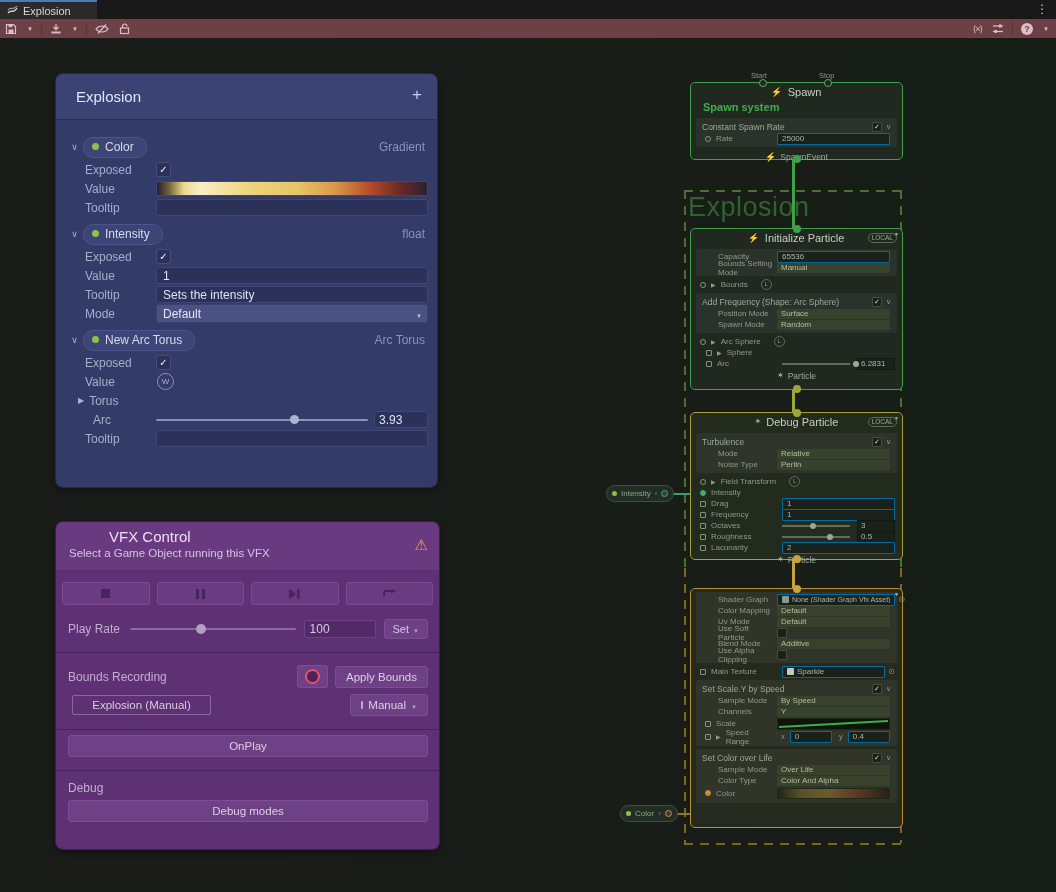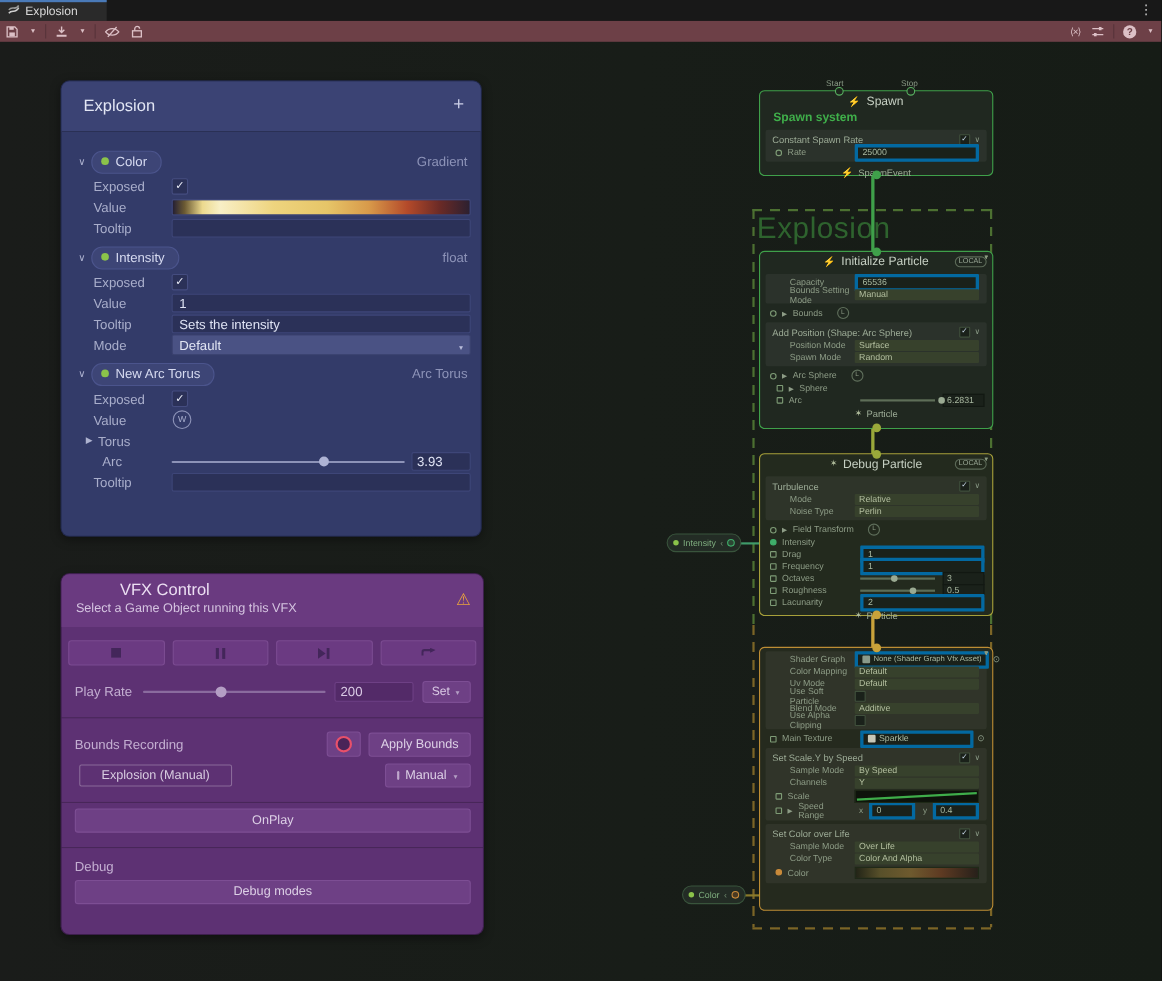--- a/index.html
+++ b/index.html
@@ -112,21 +112,21 @@
   .pstar{color:#b0bc9c;font-size:8px;}
   .nblock{margin:3px 5px;background:rgba(255,255,255,.05);border-radius:2px;padding:2px 0 3px 0;}
   .bhead{display:flex;align-items:center;height:13px;font-size:8.5px;color:#9cab96;padding:0 6px;gap:4px;}
   .btitle{flex:1;}
   .bchk{width:8px;height:8px;background:#1a211a;border:1px solid #40503c;border-radius:1px;color:#cde;font-size:7px;
         line-height:8px;text-align:center;flex:none;}
   .bchev{color:#8a9a86;font-size:7px;flex:none;}
   .srow{display:flex;align-items:center;height:11px;padding:0 7px 0 22px;font-size:8px;color:#8d9c86;}
   .nrow{display:flex;align-items:center;height:11px;padding:0 7px 0 9px;font-size:8px;color:#8d9c86;gap:5px;}
   .nval{margin-left:auto;width:113px;display:flex;align-items:center;flex:none;gap:3px;}
-  .nfield{flex:1;height:10px;background:#1a211a;border:3px solid #0369a1;border-radius:1px;color:#a9b9a1;font-size:8px;
+  .nfield{flex:1;height:10px;background:#1a211a;border:1px solid #0369a1;border-radius:1px;color:#a9b9a1;font-size:8px;
           display:flex;align-items:center;padding:0 4px;}
   .ndrop{flex:1;height:10px;background:#37412c;border-radius:1px;color:#b3bf9f;font-size:8px;display:flex;
          align-items:center;padding:0 4px;position:relative;}
   .ndar{position:absolute;right:3px;top:2px;color:#8a9a80;font-size:5px;}
   .ndar::after{content:"▼";}
   .port{width:6px;height:6px;border-radius:50%;border:1px solid #7e9c76;box-sizing:border-box;flex:none;}
   .port.sq{border-radius:1px;}
   .port.filled{background:#3fae6a;border-color:#3fae6a;}
   .port.fillo{background:#c98a3a;border-color:#c98a3a;}
   .nfold{color:#8d9c86;font-size:6px;flex:none;}
@@ -233,21 +233,21 @@
         </div>
     </div>
     <div class="nrow">
         <span class="port"></span>
         <span class="nfold"></span>
         <span>Bounds</span>
         <span class="lbadge">L</span>
       </div>
     <div class="nblock">
       <div class="bhead">
-          <span class="btitle">Add Position (Shape: Arc Sphere)</span>
+          <span class="btitle">Add Frequency (Shape: Arc Sphere)</span>
           <span class="bchk i-check"></span>
           <span class="bchev i-chev"></span>
         </div>
       <div class="srow">
           <span>Position Mode</span>
           <span class="nval">
             <span class="ndrop">
               <span>Surface</span>
             </span>
             <span class="ndar"></span>
@@ -658,21 +658,21 @@
             <path d="M1 7 V4 a2 2 0 012-2 h7" stroke="#43265a" stroke-width="2" fill="none"></path>
             <polygon points="8,0 13,2 8,4.5" fill="#43265a"></polygon>
           </svg>
         </div>
     </div>
     <div class="vc-row">
       <span class="vc-label">Play Rate</span>
       <span class="vc-slider">
           <span class="vc-knob" style="left:40%;"></span>
         </span>
-      <span class="vc-num">200</span>
+      <span class="vc-num">100</span>
       <span class="vc-set">
           <span>Set</span>
           <span class="i-dd" style="color:#b49ec4;"></span>
         </span>
     </div>
     <div class="vc-div"></div>
     <div class="vc-row" style="margin-top:12px;">
       <span class="vc-label">Bounds Recording</span>
       <span style="margin-left:auto;display:flex;gap:7px;align-items:center;">
         <span class="recbtn">

